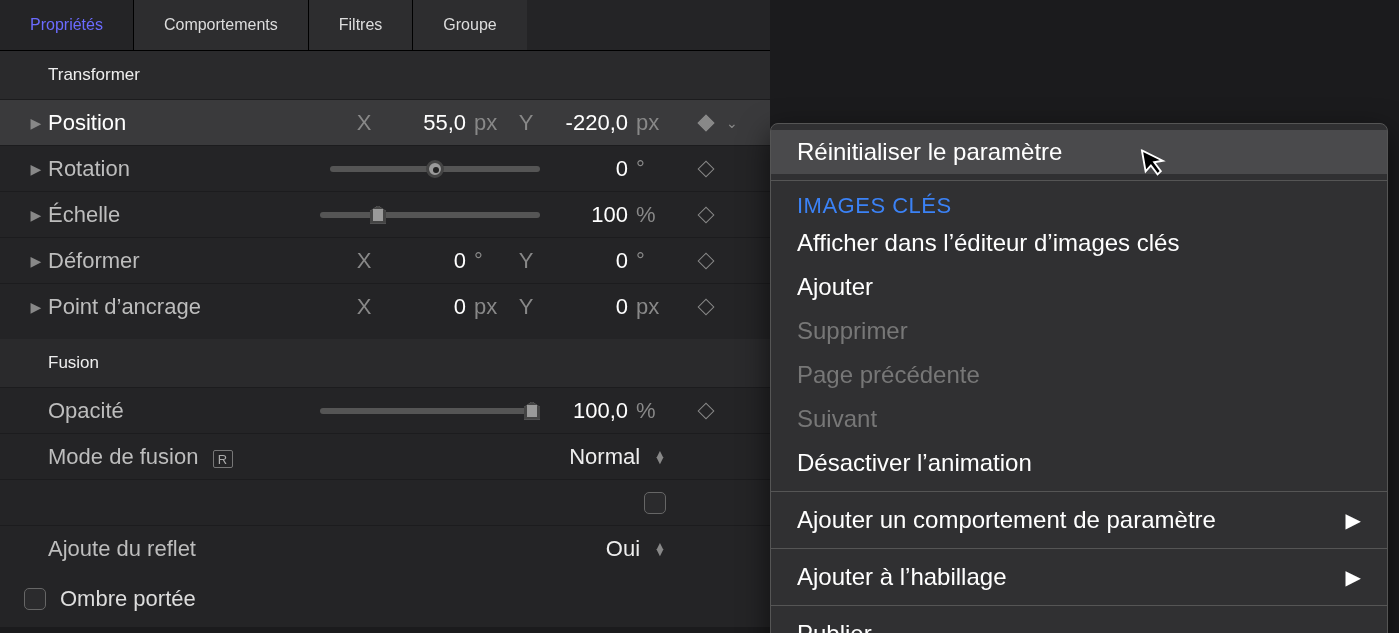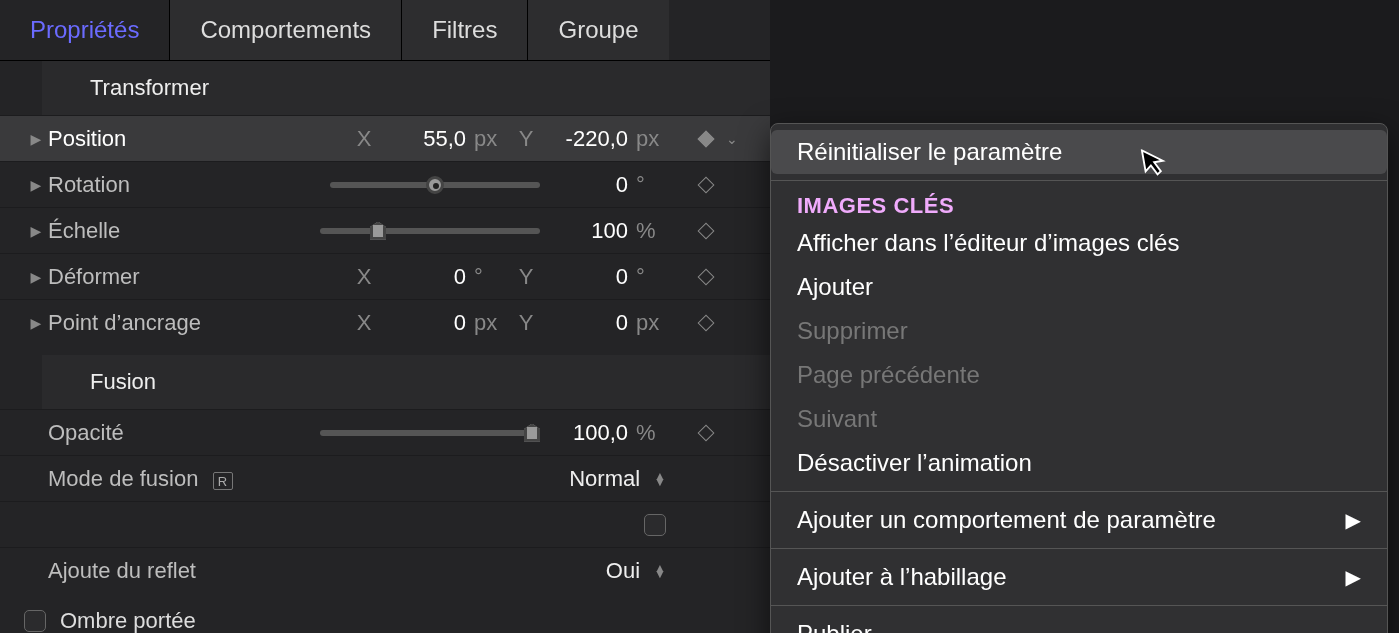--- a/index.html
+++ b/index.html
@@ -1,24 +1,24 @@
 <!DOCTYPE html>
 <html><head>
   <meta charset="utf-8">
   <style>
     * { margin:0; padding:0; box-sizing:border-box; font-family:-apple-system,"Helvetica Neue",Arial,sans-serif; }
     body { background:#1b1b1d; color:#ccc; width:1399px; height:633px; overflow:hidden; position:relative; }
 
     .panel { width:770px; background:#242426; }
     .tabs { display:flex; border-bottom:1px solid #000; }
-    .tab { flex:0 0 auto; padding:16px 30px; font-size:24px; color:#ddd; cursor:pointer; border-right:1px solid #000; background:#2d2d2f; }
+    .tab { flex:0 0 auto; padding:16px 30px; font-size:16px; color:#ddd; cursor:pointer; border-right:1px solid #000; background:#2d2d2f; }
     .tab.active { color:#6b6bff; background:#242426; }
     .tab:last-child { border-right:none;text-align:center; }
 
-    .section-header { padding:14px 24px 14px 48px; font-size:22px; color:#eee; background:#2a2a2c;margin-left:42px; }
+    .section-header { padding:14px 24px 14px 48px; font-size:17px; color:#eee; background:#2a2a2c; }
     .row { display:flex; align-items:center; height:46px; padding:0 24px 0 24px; font-size:22px; color:#bdbdbd; border-top:1px solid #1c1c1e; }
     .row.selected { background:#3a3a3c; color:#fff; }
     .disclosure { width:24px; display:flex; justify-content:center; color:#888; font-size:14px;}
     .label { flex:0 0 210px; }
     .controls { flex:1; display:flex; align-items:center; justify-content:flex-end; gap:8px; padding-right:20px;}
     .axis { color:#888; width:28px; text-align:center;}
     .val  { color:#ffffff; width:80px; text-align:right; font-variant-numeric:tabular-nums;}
     .unit { color:#888; width:30px; text-align:left;}
     .kf   { width:40px; display:flex; justify-content:center; color:#555;}
     .kf.active{ color:#ccc;}
@@ -32,26 +32,26 @@
     .select-val { color:#eee; }
     .updown { color:#888; font-size:12px; line-height:6px; margin-left:6px;}
 
     .checkbox { width:22px; height:22px; border:1px solid #666; border-radius:5px; background:#2b2b2d;}
     .ri { display:inline-flex; align-items:center; justify-content:center; width:20px; height:18px; border:1px solid #777; color:#aaa; font-size:13px; margin-left:8px; border-radius:2px;}
 
     .footer-row { display:flex; align-items:center; height:56px; padding:0 24px; gap:14px; font-size:22px; color:#ddd;}
 
     
     .menu { position:absolute; left:770px; top:123px; width:618px; background:#303032; border:1px solid #555; border-radius:8px; box-shadow:0 10px 30px rgba(0,0,0,.6); padding:6px 0;}
-    .menu-item { padding:8px 26px; font-size:24px; color:#fff; display:flex; align-items:center; justify-content:space-between;border-radius:6px;}
+    .menu-item { padding:8px 26px; font-size:24px; color:#fff; display:flex; align-items:center; justify-content:space-between;}
     .menu-item.hover { background:#4a4a4c;}
     .menu-item.disabled { color:#777;text-align:center;}
     .menu-item .sub { font-size:20px; color:#fff;}
     .menu-sep { height:1px; background:#555; margin:6px 0;}
-    .menu-header { padding:6px 26px 2px; font-size:22px; color:#f0abfc; letter-spacing:.5px;font-weight:bold;}
+    .menu-header { padding:6px 26px 2px; font-size:22px; color:#3b82f6; letter-spacing:.5px;}
 
     .cursor { position:absolute; left:1143px; top:147px; font-size:28px; color:#fff; transform:rotate(-10deg); }
 
     
     .dia { width:12px; height:12px; transform:rotate(45deg); border:1px solid #888; display:inline-block;}
     .dia.fill{ background:#888; border-color:#888;}
   </style>
 </head>
 <body>
 

